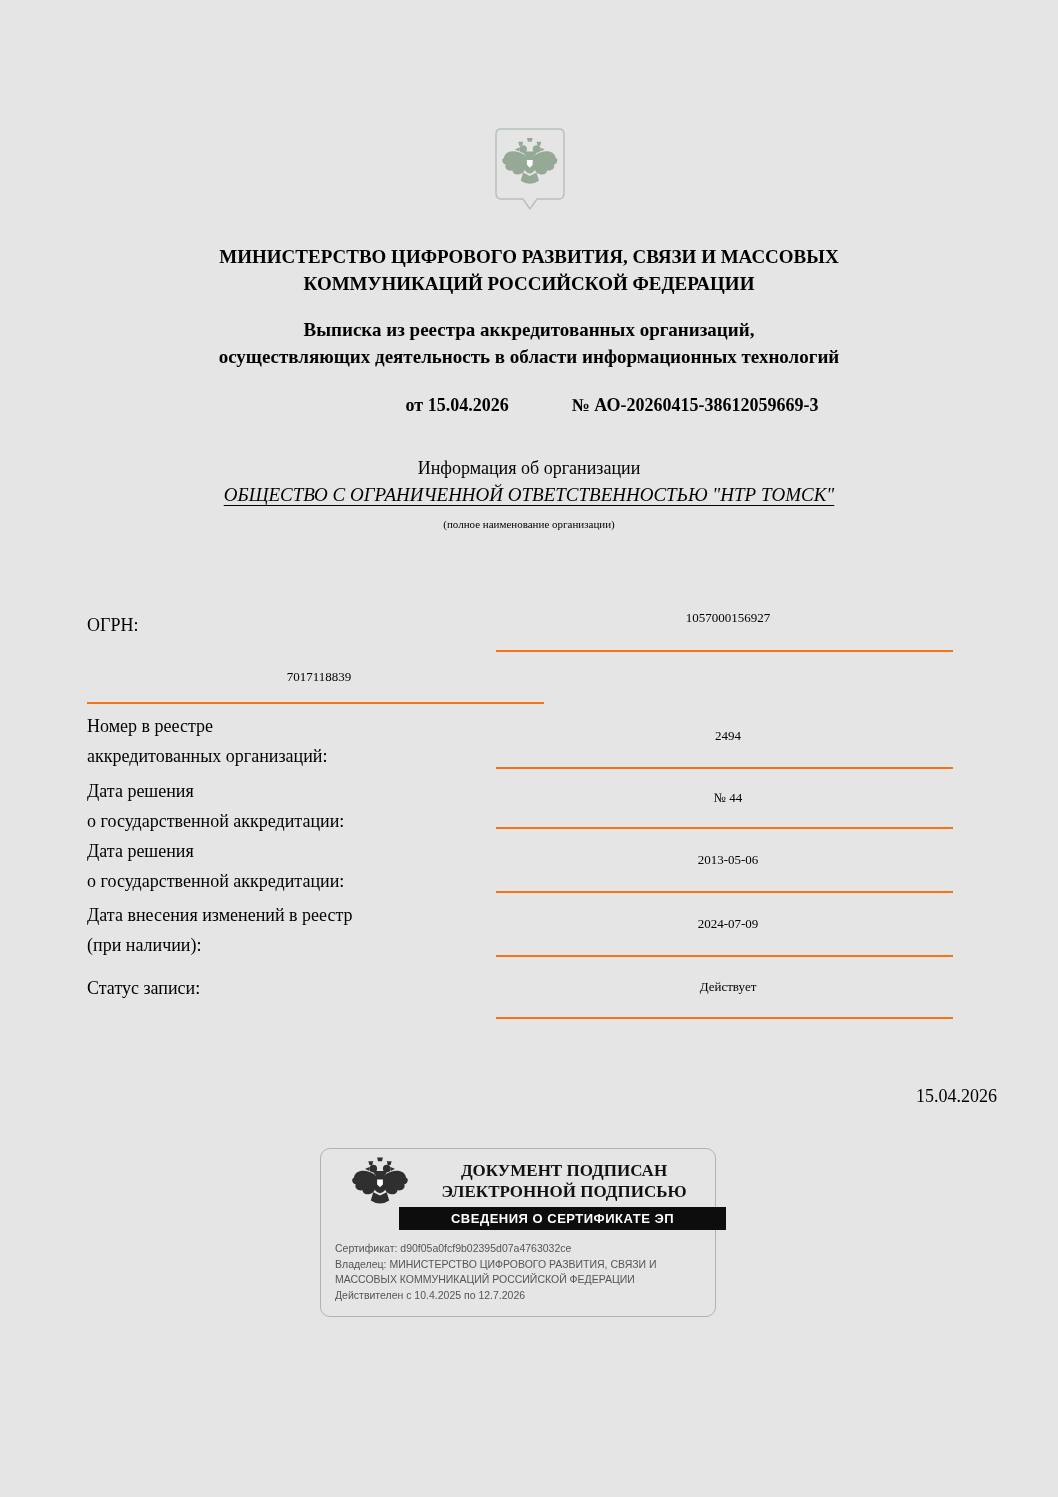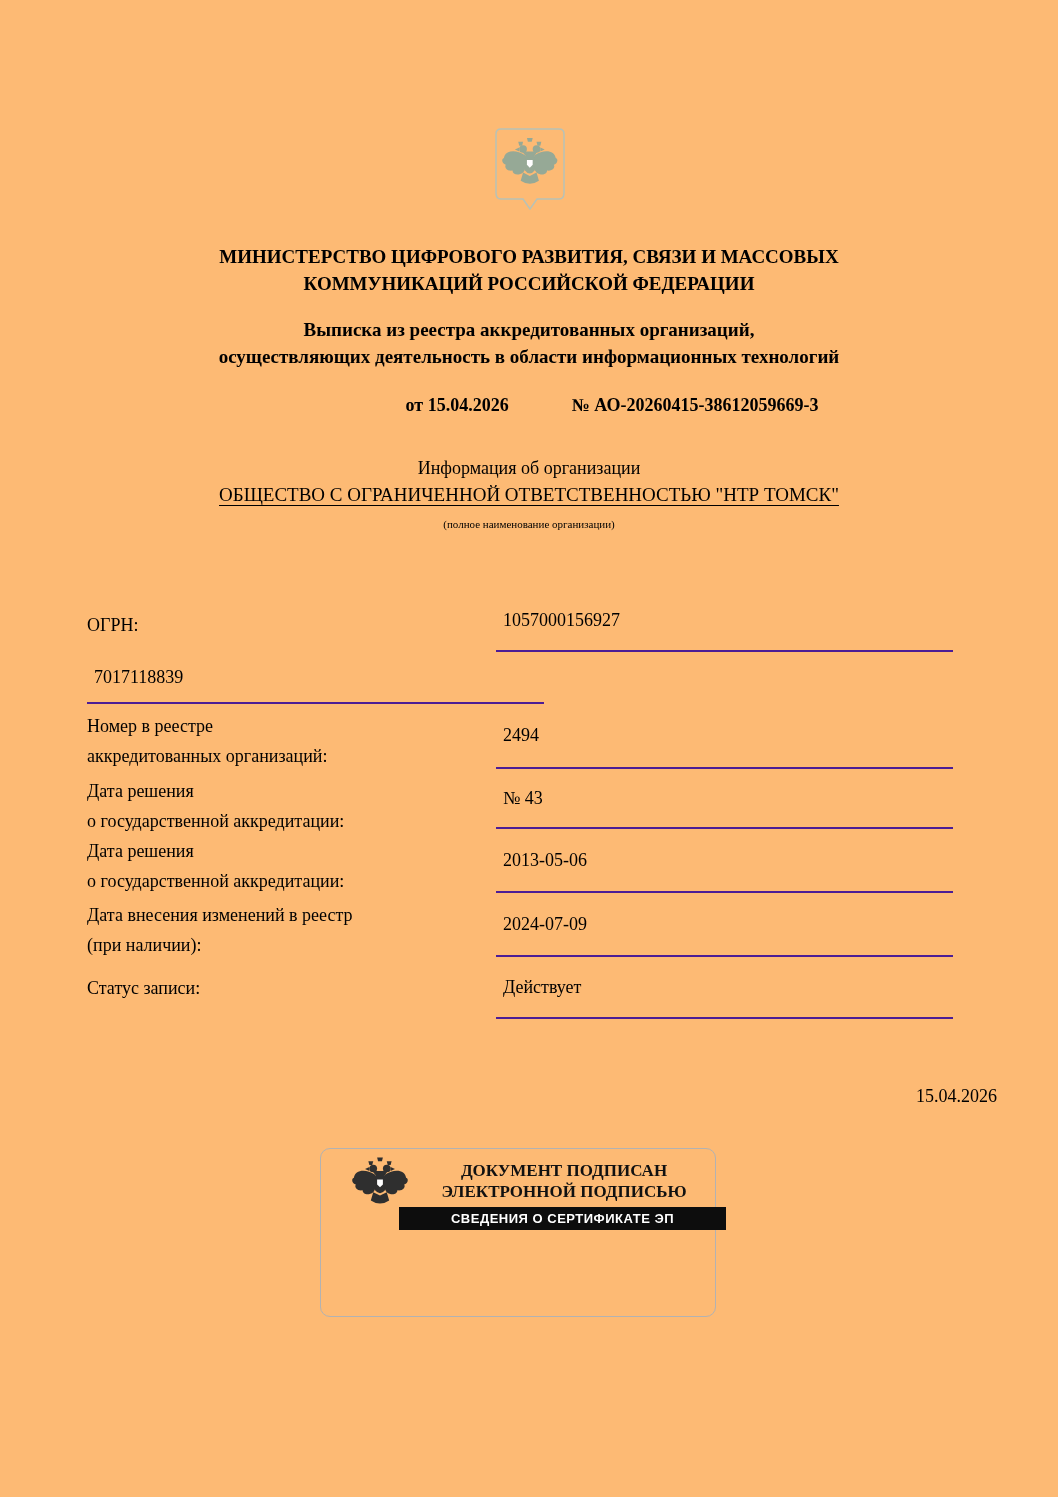--- a/index.html
+++ b/index.html
@@ -1,50 +1,50 @@
 <!DOCTYPE html>
 <html><head>
 <meta charset="utf-8">
 <style>
   html,body{margin:0;padding:0;background:#ffffff;}
   .page{
     position:relative;
     width:1058px;height:1497px;
-    background:#fdba74;
+    background:#e5e5e5;
     font-family:"Liberation Serif","DejaVu Serif",serif;
     color:#000;
     overflow:hidden;
   }
   
   .coat{position:absolute;left:495px;top:128px;}
   
   .ministry{position:absolute;top:243px;left:0;width:100%;text-align:center;
     font-weight:bold;font-size:19px;line-height:27px;}
   .subtitle{position:absolute;top:316px;left:0;width:100%;text-align:center;
     font-weight:bold;font-size:19px;line-height:27px;}
   .dateline{position:absolute;top:395px;left:0;width:100%;
     display:flex;justify-content:center;gap:63px;
     transform:translateX(83px);
     font-weight:bold;font-size:18px;}
   .sectiontitle{position:absolute;top:447px;left:0;width:100%;text-align:center;
     font-size:18px;margin-top:11px;}
   .orgname{position:absolute;top:484px;left:0;width:100%;text-align:center;
-    font-size:19px;}
+    font-size:19px;font-style:italic;}
   .orgname span{text-decoration:underline;text-underline-offset:4px;text-decoration-thickness:1px;}
   .orgcaption{position:absolute;top:518px;left:0;width:100%;text-align:center;
     font-size:11px;}
   
   .fields{position:absolute;left:87px;top:602px;width:866px;}
   .frow{display:flex;}
   .h50{height:50px}.h52{height:52px}.h65{height:65px}
   .h60{height:60px}.h64{height:64px}.h62{height:62px}
   .flabel{width:409px;font-size:18px;line-height:30px;}
   .flabel span{display:block;}
-  .fvalue{width:457px;box-sizing:border-box;border-bottom:2px solid #4c1d95;
-    font-size:18px;padding-left:7px;display:flex;align-items:center;}
+  .fvalue{width:457px;box-sizing:border-box;border-bottom:2px solid #f97316;
+    font-size:13px;padding-left:7px;display:flex;align-items:center;justify-content:center;}
   .frow.two .flabel{padding-top:7px;}
   .frow.single .flabel{display:flex;align-items:center;}
   .frow.top .flabel{align-items:flex-start;padding-top:8px;}
   .frow.top .fvalue{align-items:flex-start;padding-top:8px;}
   
   .footerdate{position:absolute;top:1086px;left:0;width:955px;text-align:right;
     font-size:18px;padding-left:42px;}
   
   .stamp{position:absolute;left:320px;top:1148px;width:396px;height:169px;
     border:1px solid #b2b2b2;border-radius:10px;box-sizing:border-box;
@@ -134,21 +134,21 @@
           <span>2494</span>
         </div>
     </div>
 
     <div class="frow h60 two">
       <div class="flabel">
         <span>Дата решения</span>
           <span>о государственной аккредитации:</span>
       </div>
       <div class="fvalue">
-          <span>№ 43</span>
+          <span>№ 44</span>
         </div>
     </div>
 
     <div class="frow h64 two">
       <div class="flabel">
         <span>Дата решения</span>
           <span>о государственной аккредитации:</span>
       </div>
       <div class="fvalue">
           <span>2013-05-06</span>
@@ -196,15 +196,21 @@
           <path d="M46 74 l14 7 14 -7 5 17 q-19 13 -38 0 z"></path>
           <path d="M54 48 h12 v10 l-6 6 -6 -6 z" fill="#ffffff"></path>
         </g>
       </svg>
     </div>
     <div class="stamp-title">
       <div>ДОКУМЕНТ ПОДПИСАН</div>
       <div>ЭЛЕКТРОННОЙ ПОДПИСЬЮ</div>
     </div>
     <div class="stamp-bar">СВЕДЕНИЯ О СЕРТИФИКАТЕ ЭП</div>
+    <div class="stamp-certs">
+      <div>Сертификат: d90f05a0fcf9b02395d07a4763032ce</div>
+      <div>Владелец: МИНИСТЕРСТВО ЦИФРОВОГО РАЗВИТИЯ, СВЯЗИ И</div>
+      <div>МАССОВЫХ КОММУНИКАЦИЙ РОССИЙСКОЙ ФЕДЕРАЦИИ</div>
+      <div>Действителен с 10.4.2025 по 12.7.2026</div>
+    </div>
   </div>
 
 </div>
 
 </body></html>

